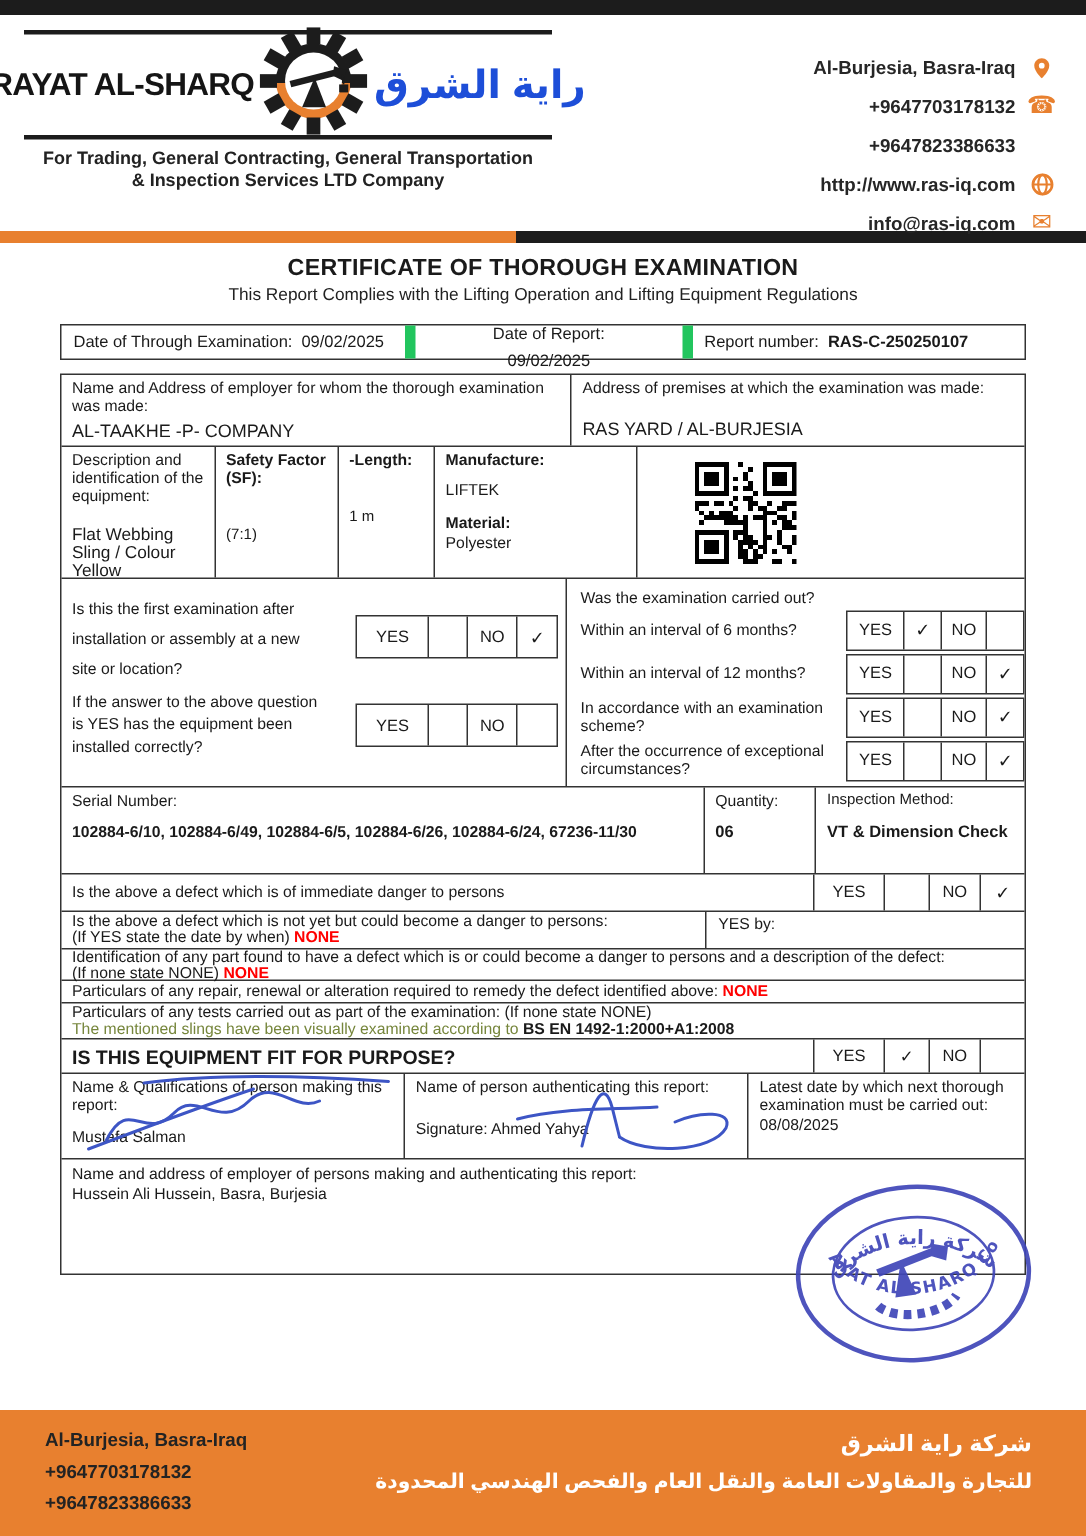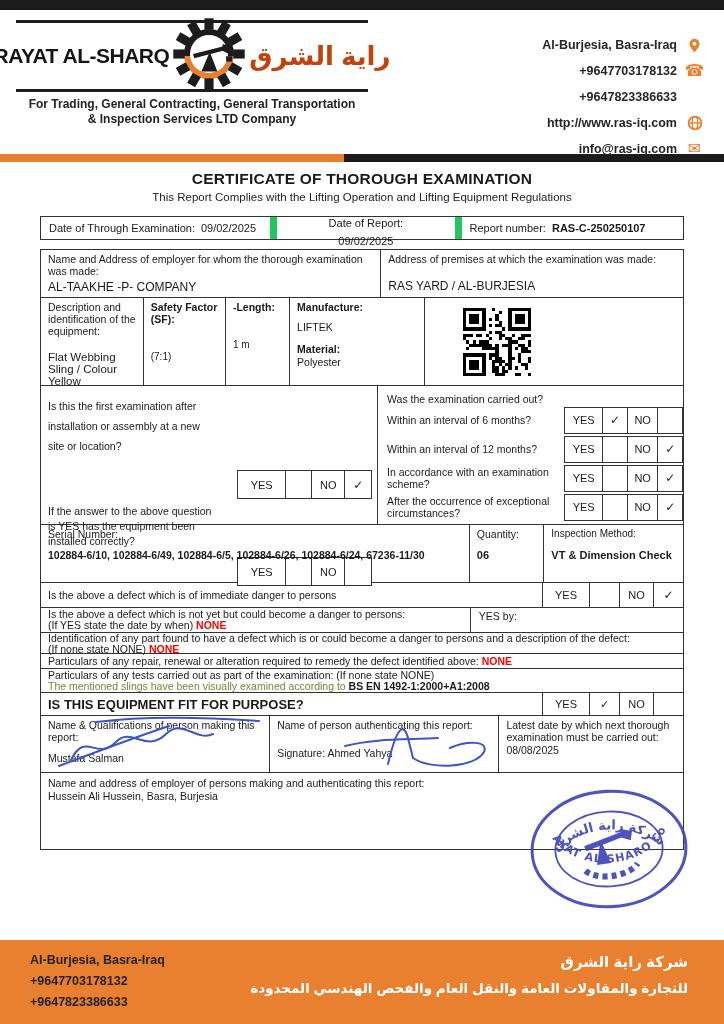--- a/index.html
+++ b/index.html
@@ -6,21 +6,21 @@
   body { background:#ffffff; font-family:"Liberation Sans","DejaVu Sans",sans-serif; }
   .page { position:relative; width:724px; height:1024px; background:#fff; overflow:hidden; color:#1a1a1a; }
 
   
   .topbar { height:10px; background:#1c1c1c; }
   .header { display:flex; justify-content:space-between; padding:10px 20px 0 16px; height:144px; }
   .logo-block { width:352px; }
   .logo-line { height:3px; background:#1c1c1c; }
   .logo-row { display:flex; align-items:center; justify-content:center; gap:4px; padding:1px 0; }
   .company-en { font-size:21px; font-weight:bold; letter-spacing:-0.5px; color:#151515; white-space:nowrap; }
-  .company-ar { font-size:26px; font-weight:bold; color:#c2410c; white-space:nowrap; }
+  .company-ar { font-size:26px; font-weight:bold; color:#1d4ed8; white-space:nowrap; }
   .gear-svg { margin:-8px -2px; }
   .tagline { text-align:center; font-weight:bold; color:#222; font-size:12px; line-height:15px; margin-top:5px; }
   .contact { padding-top:12px; }
   .c-line { display:flex; justify-content:flex-end; align-items:center; gap:8px; height:26px;
             font-weight:bold; font-size:12.5px; color:#262626; }
   .c-ico { width:19px; height:19px; display:flex; align-items:center; justify-content:center;
            color:#E8802F; font-size:16px; line-height:1; }
   .divider { height:8px; background:linear-gradient(to right,#E8802F 0,#E8802F 47.5%,#1c1c1c 47.5%,#1c1c1c 100%); }
 
   
@@ -53,21 +53,21 @@
   .eq-val { margin-top:26px; font-size:10px; }
   .c-desc { width:16%; } .c-sf { width:12.8%; } .c-len { width:10%; } .c-wll { width:17.7%; }
   .c-man { width:21%; } .c-qr { width:22.5%; display:flex; align-items:center; justify-content:center; }
   .c-desc .eq-val { margin-top:14px; font-size:11.5px; }
   .c-man div { line-height:13px; }
 
   
   .rowD { height:139px; }
   .qleft { width:52.5%; padding:10px 5px 0 7px; }
   .qright { width:47.5%; padding:0; }
-  .qgroup { display:flex;flex-direction:column; }
+  .qgroup { display:flex; }
   .q1-text { width:162px; line-height:20px; }
   .q2-text { width:172px; line-height:15px; }
   .mt { display:flex; border:1px solid #333; height:29px; font-size:11px; text-align:center; background:#fff; }
   .mt > div { display:flex; align-items:center; justify-content:center; border-left:1px solid #333; }
   .mt > div:first-child { border-left:none; }
   .mt-l { width:135px; margin-left:auto; }
   .mt-l .w-yes{width:48px;} .mt-l .w-c1{width:26px;} .mt-l .w-no{width:34px;} .mt-l .w-c2{width:27px;}
   .q-box1 { margin-top:14px; }
   .q-box2 { margin-top:8px; }
   .q-heading { padding:7px 0 0 9px; }

